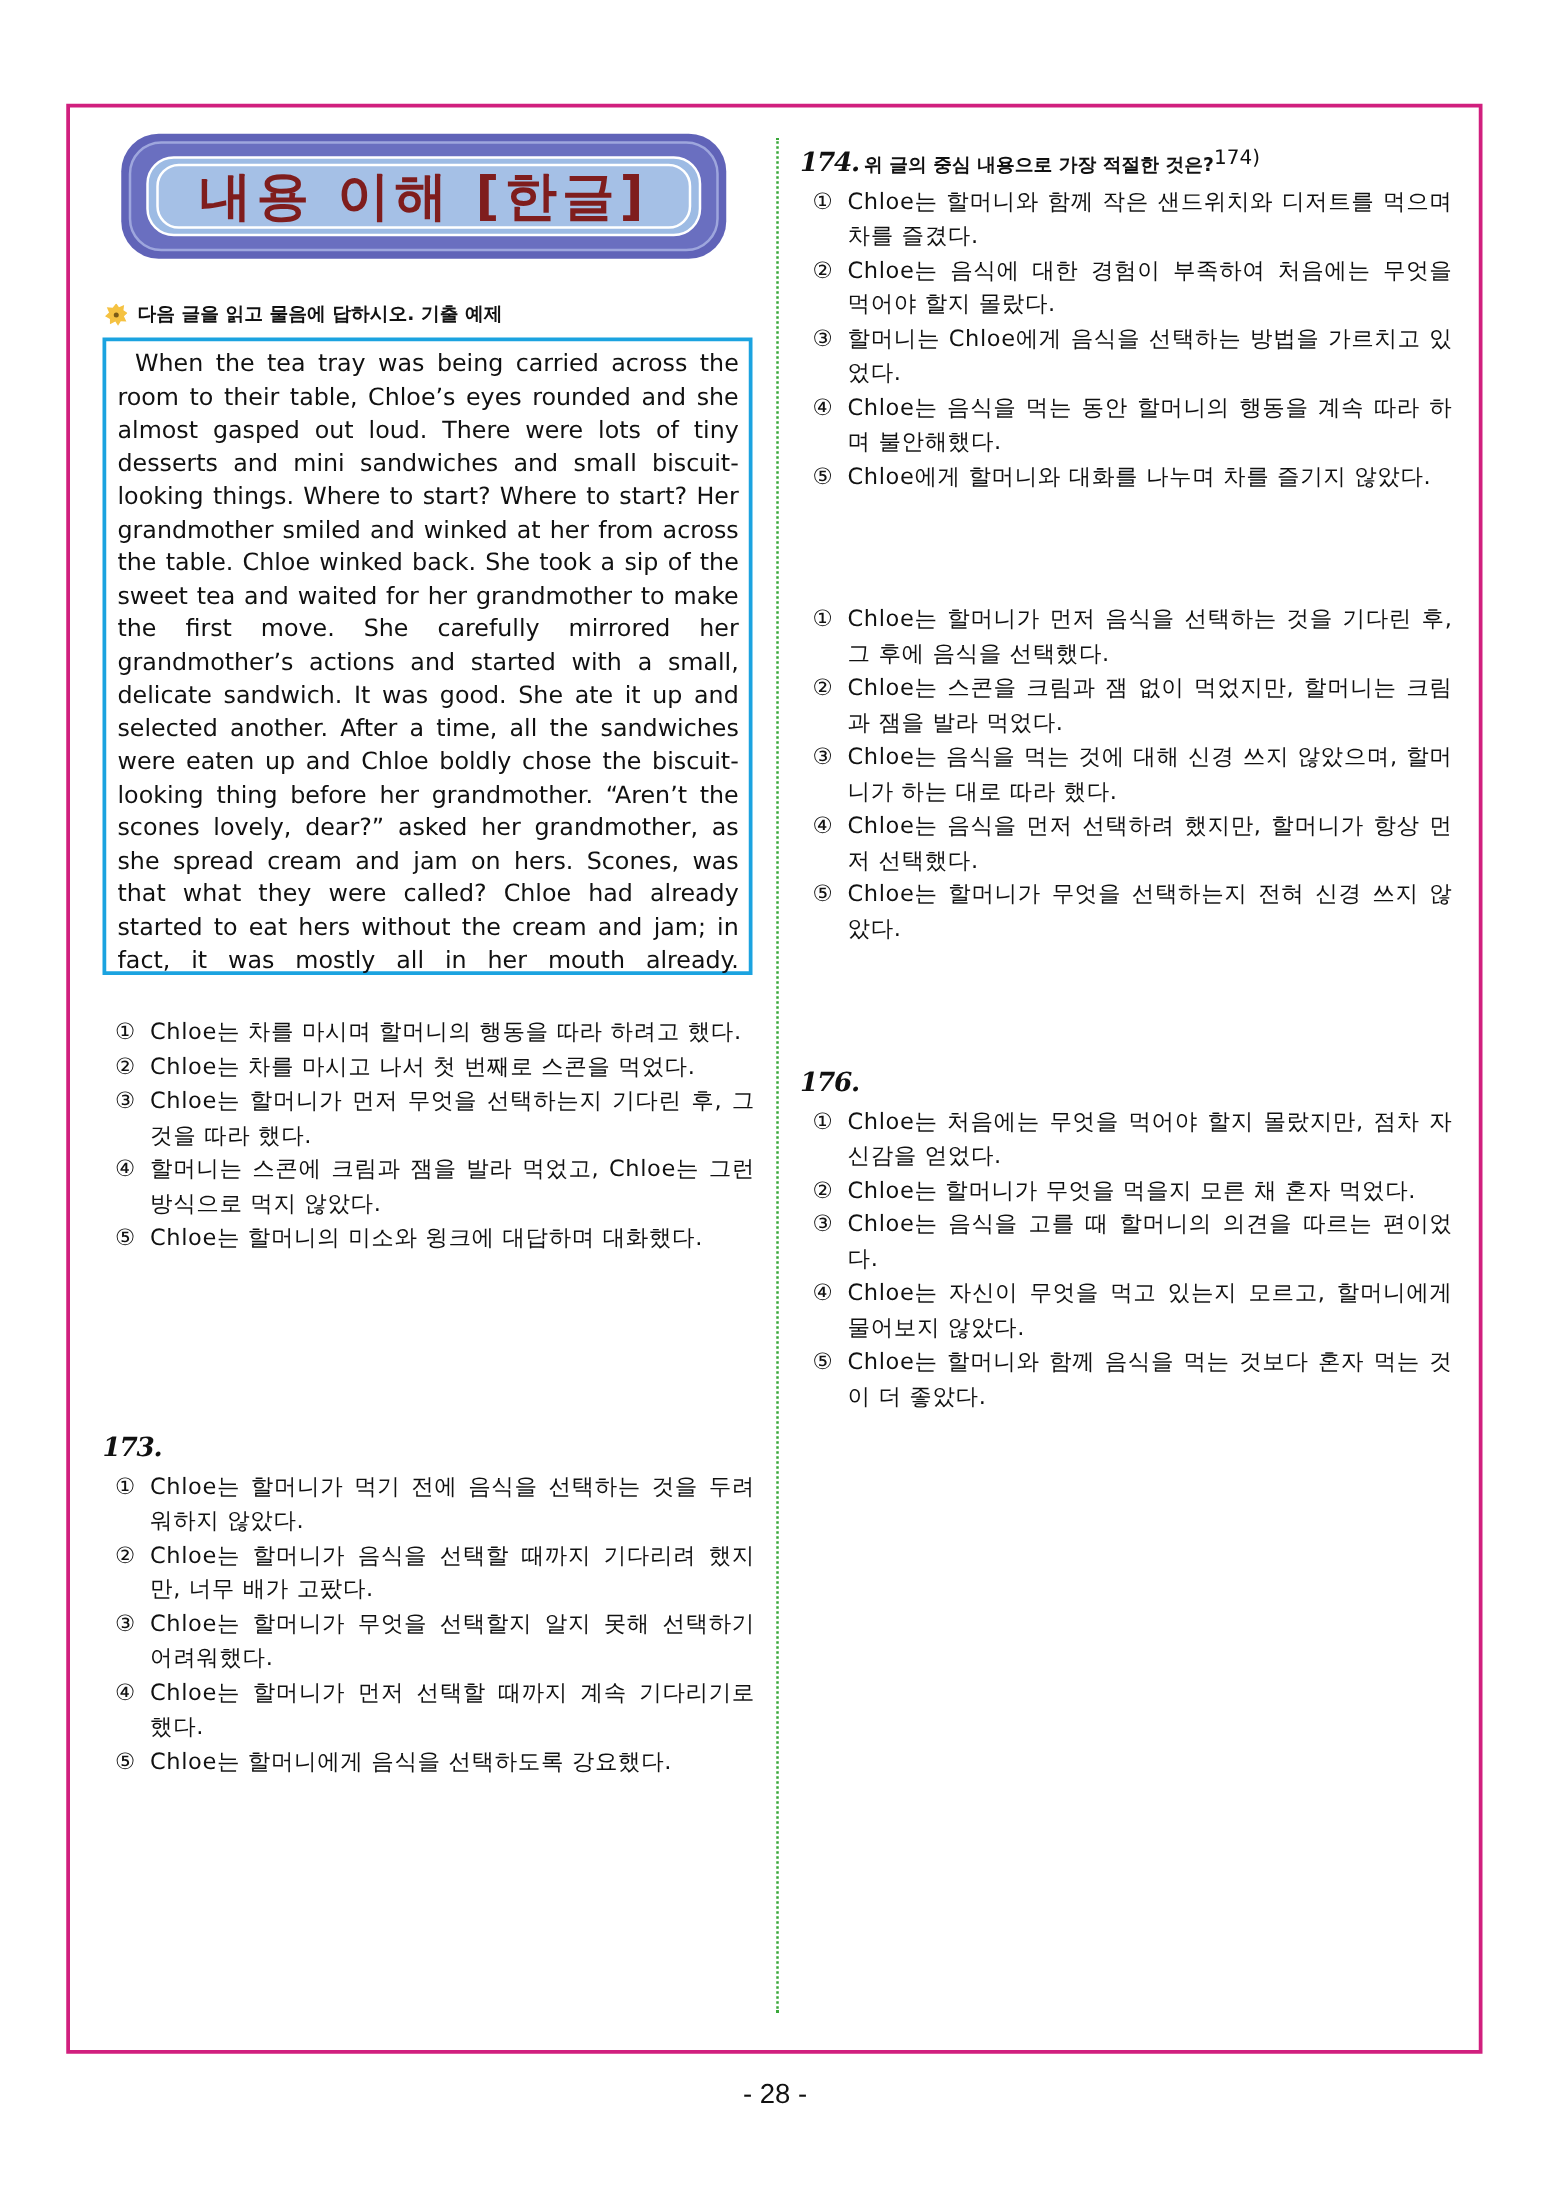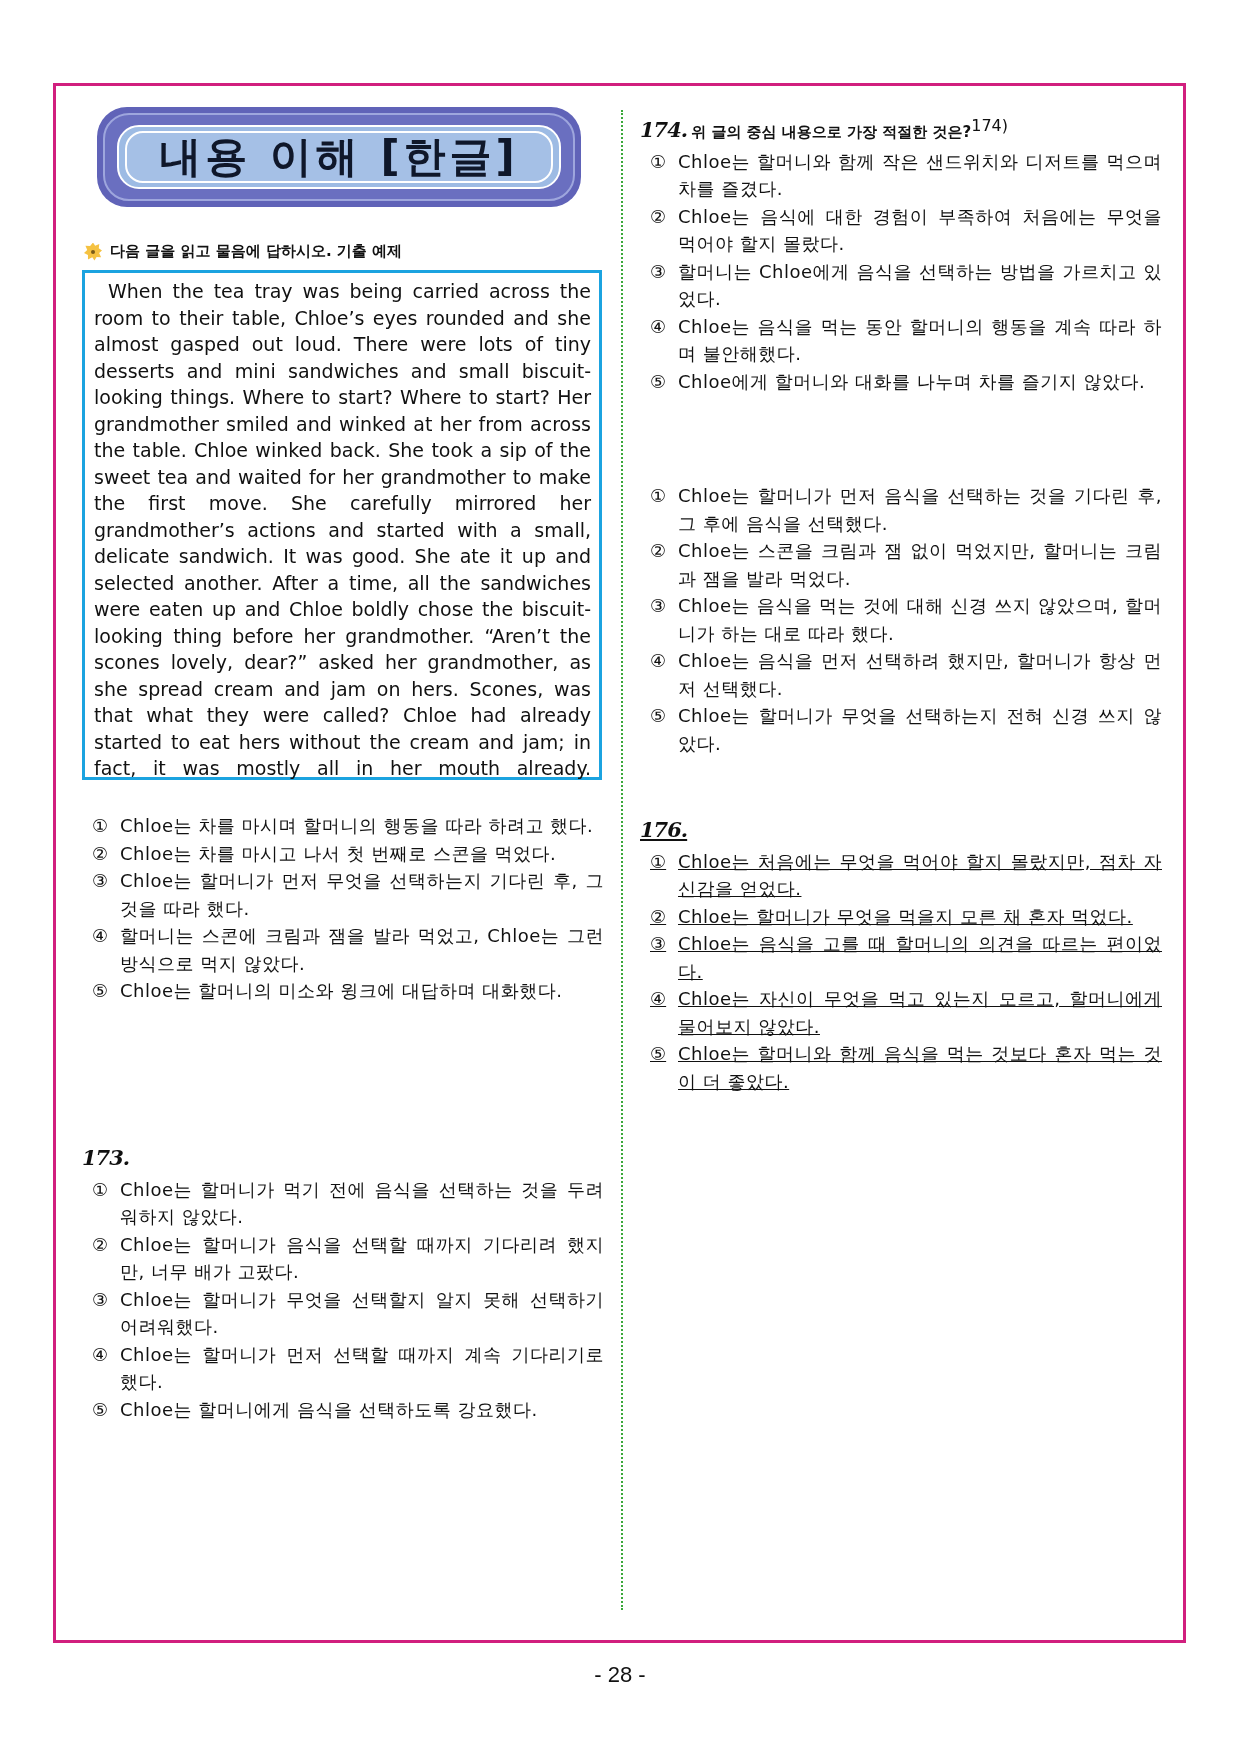--- a/index.html
+++ b/index.html
@@ -4,21 +4,21 @@
 <style>
   html, body { margin: 0; padding: 0; background: #ffffff; }
   body { width: 1240px; height: 1752px; position: relative; font-family: "DejaVu Sans", "Liberation Sans", sans-serif; color: #111; }
   .page-frame { position: absolute; left: 53px; top: 83px; width: 1133px; height: 1560px; border: 3px solid #d11f7e; box-sizing: border-box; }
   .col-divider { position: absolute; left: 621px; top: 110px; height: 1500px; border-left: 2px dotted #3aa83a; }
 
   .title-box { position: absolute; left: 97px; top: 107px; width: 484px; height: 100px; background: #6063b8; border-radius: 30px; box-sizing: border-box; }
   .title-box .ring1 { position: absolute; left: 6px; top: 6px; right: 6px; bottom: 6px; border-radius: 26px; border: 2px solid #9ea6dd; background: #6a6fc0; }
   .title-box .ring2 { position: absolute; left: 12px; top: 10px; right: 12px; bottom: 10px; border-radius: 22px; background: #9dbbe4; border: 2px solid #ffffff; }
   .title-box .ring3 { position: absolute; left: 6px; top: 4px; right: 6px; bottom: 4px; border-radius: 18px; border: 2px solid #ffffff; background: #a5c0e6; display: flex; align-items: center; justify-content: center; }
-  .title-text { font-family: "DejaVu Sans", sans-serif; font-size: 42px; font-weight: bold; letter-spacing: 4px; color: #0f172a; }
+  .title-text { font-family: "DejaVu Sans", sans-serif; font-size: 42px; font-weight: bold; letter-spacing: 4px; color: #7f1d1d; }
 
   .instruction { position: absolute; left: 84px; top: 242px; font-size: 15px; font-weight: bold; display: flex; align-items: center; gap: 8px; }
   .flower { width: 18px; height: 18px; position: relative; }
   .flower .petals { position: absolute; inset: 0; background: #f5c242; clip-path: polygon(50% 0,62% 18%,85% 8%,82% 32%,100% 44%,84% 58%,95% 82%,70% 80%,58% 100%,46% 82%,22% 94%,22% 70%,0 58%,18% 42%,8% 18%,34% 20%); }
   .flower .center { position: absolute; left: 7px; top: 7px; width: 4px; height: 4px; border-radius: 50%; background: #7a5b17; }
 
   .passage { position: absolute; left: 82px; top: 270px; width: 520px; height: 510px; border: 3px solid #1ba3e0; box-sizing: border-box; padding: 5px 8px 16px 9px; font-family: "DejaVu Sans", sans-serif; font-size: 19px; line-height: 26.5px; text-align: justify; text-align-last: justify; }
   .passage p { margin: 0; text-indent: 14px; text-align: justify; }
 
   .q { position: absolute; font-size: 18px; line-height: 27.5px; }
@@ -28,21 +28,21 @@
   .q .qtext sup { font-size: 16px; font-weight: normal; vertical-align: super; }
   .q .opts { margin: 4px 0 0 10px; }
   .q .opt { display: flex; text-align: justify; }
   .q .opt .mk { width: 28px; flex: none; }
   .q .opt .tx { flex: 1; text-align: justify; letter-spacing: 0.5px; }
 
   .q172 { left: 82px; top: 808px; width: 522px; }
   .q173 { left: 82px; top: 1144px; width: 522px; }
   .q174 { left: 640px; top: 115px; width: 522px; }
   .q175 { left: 640px; top: 478px; width: 522px; }
-  .q176 { left: 640px; top: 816px; width: 522px; text-decoration: underline; }
+  .q176 { left: 640px; top: 852px; width: 522px; }
   .q173 .qtext, .q176 .qtext { text-align: justify; }
   .q .qwrap { display: flex; }
   .q .qwrap .qnum { flex: none; }
 
   .page-number { position: absolute; top: 1662px; left: 0; width: 1240px; text-align: center; font-family: "Liberation Sans", sans-serif; font-size: 22px; }
 </style>
 </head>
 <body>
 
 <div class="page-frame"></div>

